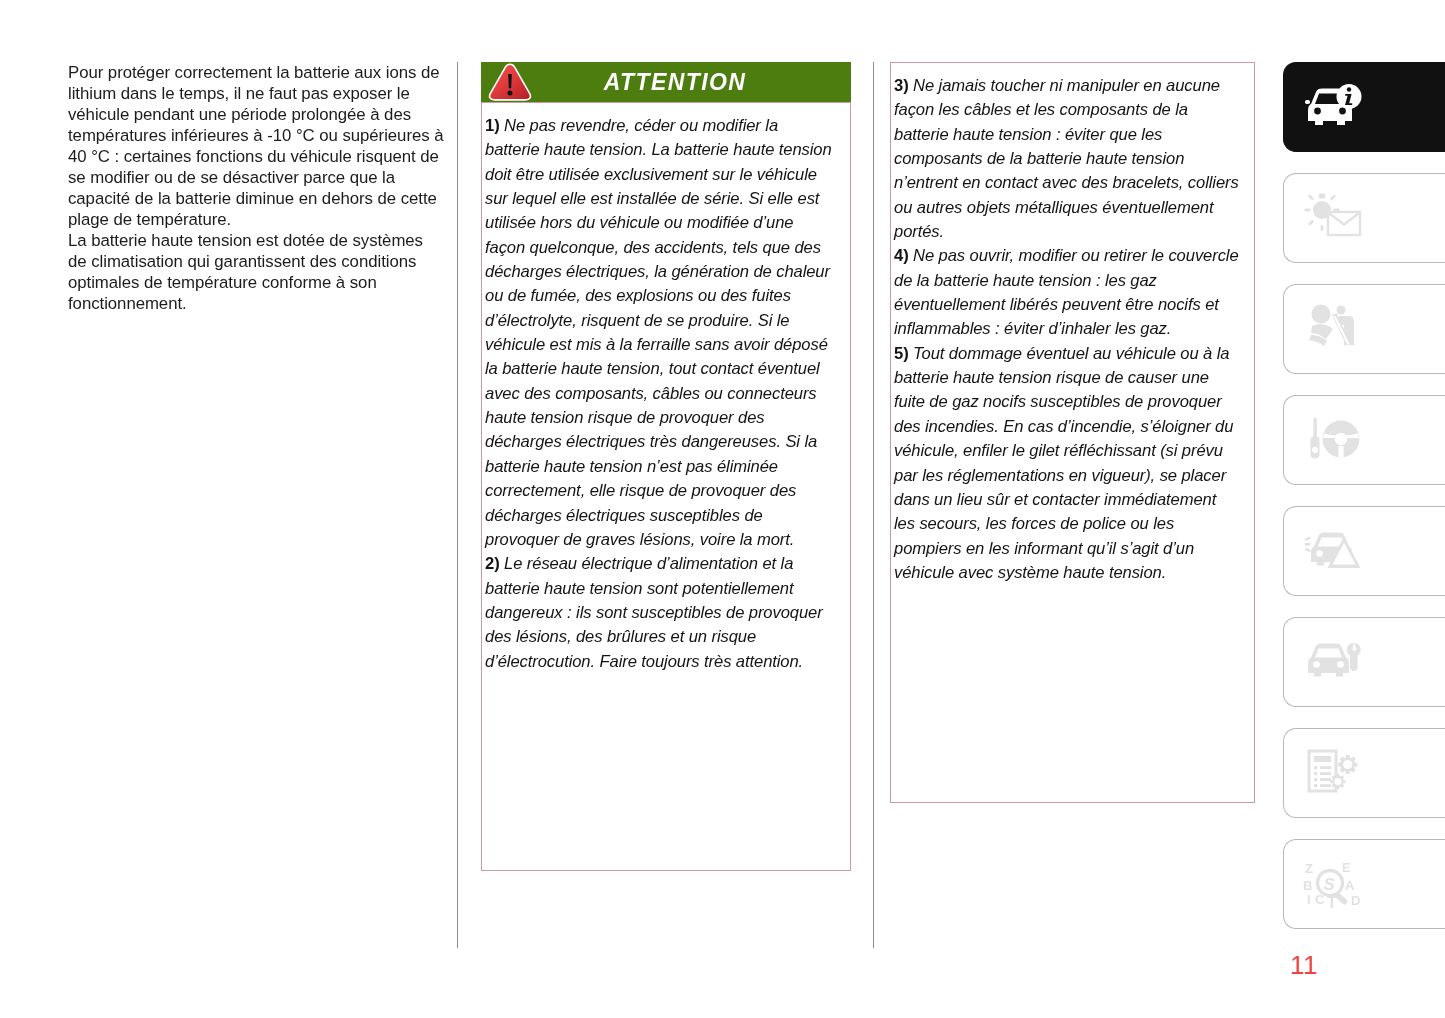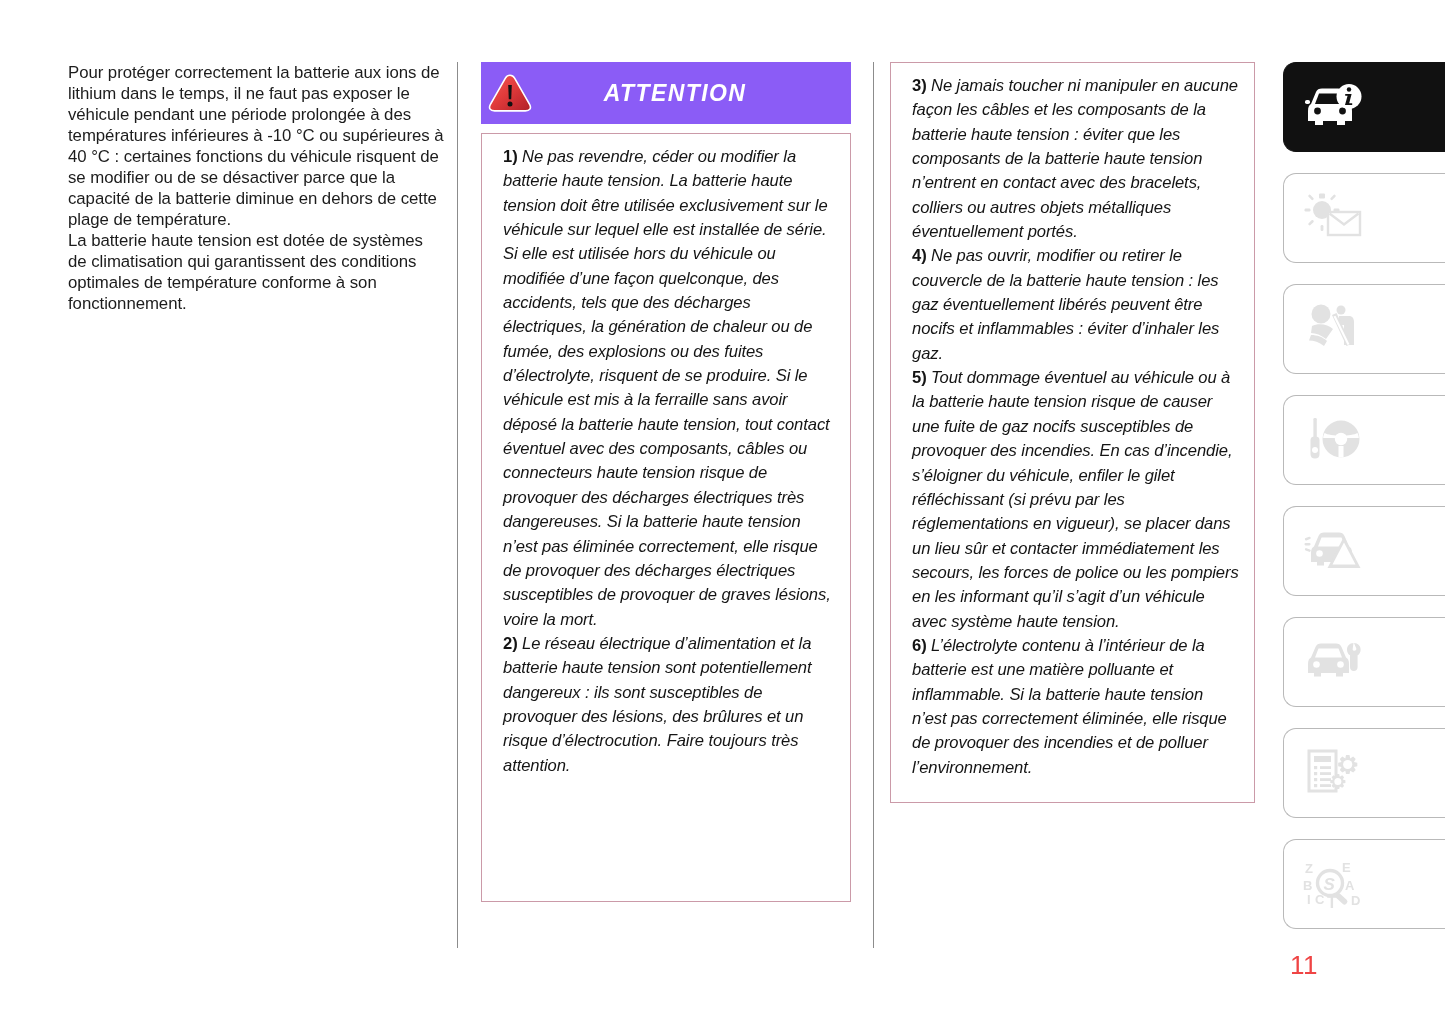--- a/index.html
+++ b/index.html
@@ -58,25 +58,24 @@
     letter-spacing: -0.05px;
     color: #1c1c1c;
   }
   .body-text p {
     margin: 0;
   }
 
   
   .attention-bar {
     position: relative;
-    height: 62px;
-    background: #8b5cf6;
+    height: 40px;
+    background: #4d7c0f;
     display: flex;
     align-items: center;
-    margin-bottom: 9px;
   }
   .attention-icon {
     width: 46px;
     height: 42px;
     margin-left: 6px;
     flex: 0 0 auto;
     display: block;
   }
   .attention-title {
     flex: 1 1 auto;
@@ -87,21 +86,21 @@
     font-size: 23px;
     letter-spacing: 1.4px;
     padding-right: 34px;
   }
 
   
   .warn-box {
     border: 1.3px solid #cb9aa8;
     background: #ffffff;
     box-sizing: border-box;
-    padding: 11px 13px 12px 21px;
+    padding: 11px 13px 12px 3px;
   }
   .warn-box.box-mid { height: 769px; }
   .warn-box.box-right { height: 741px; }
 
   .warn-text {
     font-size: 16.6px;
     line-height: 24.35px;
     font-style: italic;
     color: #141414;
     letter-spacing: -0.1px;
@@ -196,21 +195,20 @@
       </div>
     </div>
   </div>
 
   <div class="col col-3">
     <div class="warn-box box-right">
       <div class="warn-text">
         <p><span class="num">3)</span> <span>Ne jamais toucher ni manipuler en aucune façon les câbles et les composants de la batterie haute tension : éviter que les composants de la batterie haute tension n’entrent en contact avec des bracelets, colliers ou autres objets métalliques éventuellement portés.</span></p>
         <p><span class="num">4)</span> <span>Ne pas ouvrir, modifier ou retirer le couvercle de la batterie haute tension : les gaz éventuellement libérés peuvent être nocifs et inflammables : éviter d’inhaler les gaz.</span></p>
         <p><span class="num">5)</span> <span>Tout dommage éventuel au véhicule ou à la batterie haute tension risque de causer une fuite de gaz nocifs susceptibles de provoquer des incendies. En cas d’incendie, s’éloigner du véhicule, enfiler le gilet réfléchissant (si prévu par les réglementations en vigueur), se placer dans un lieu sûr et contacter immédiatement les secours, les forces de police ou les pompiers en les informant qu’il s’agit d’un véhicule avec système haute tension.</span></p>
-        <p><span class="num">6)</span> <span>L’électrolyte contenu à l’intérieur de la batterie est une matière polluante et inflammable. Si la batterie haute tension n’est pas correctement éliminée, elle risque de provoquer des incendies et de polluer l’environnement.</span></p>
       </div>
     </div>
   </div>
 
   <div class="sidebar">
 
     <div class="tab active">
       <svg class="tab-icon" viewBox="0 0 62 56">
         <path d="M6 32 C6 28 7 26 9 25 L14 13 C15 10.5 17 9.5 20 9.5 L36 9.5 C39 9.5 41 10.5 42 13 L47 25 C49 26 50 28 50 32 L50 42 L43 42 L43 46 L35 46 L35 42 L21 42 L21 46 L13 46 L13 42 L6 42 Z" fill="#ffffff"></path>
         <path d="M17 14.5 L39 14.5 L43 25 L13 25 Z" fill="#111111"></path>

